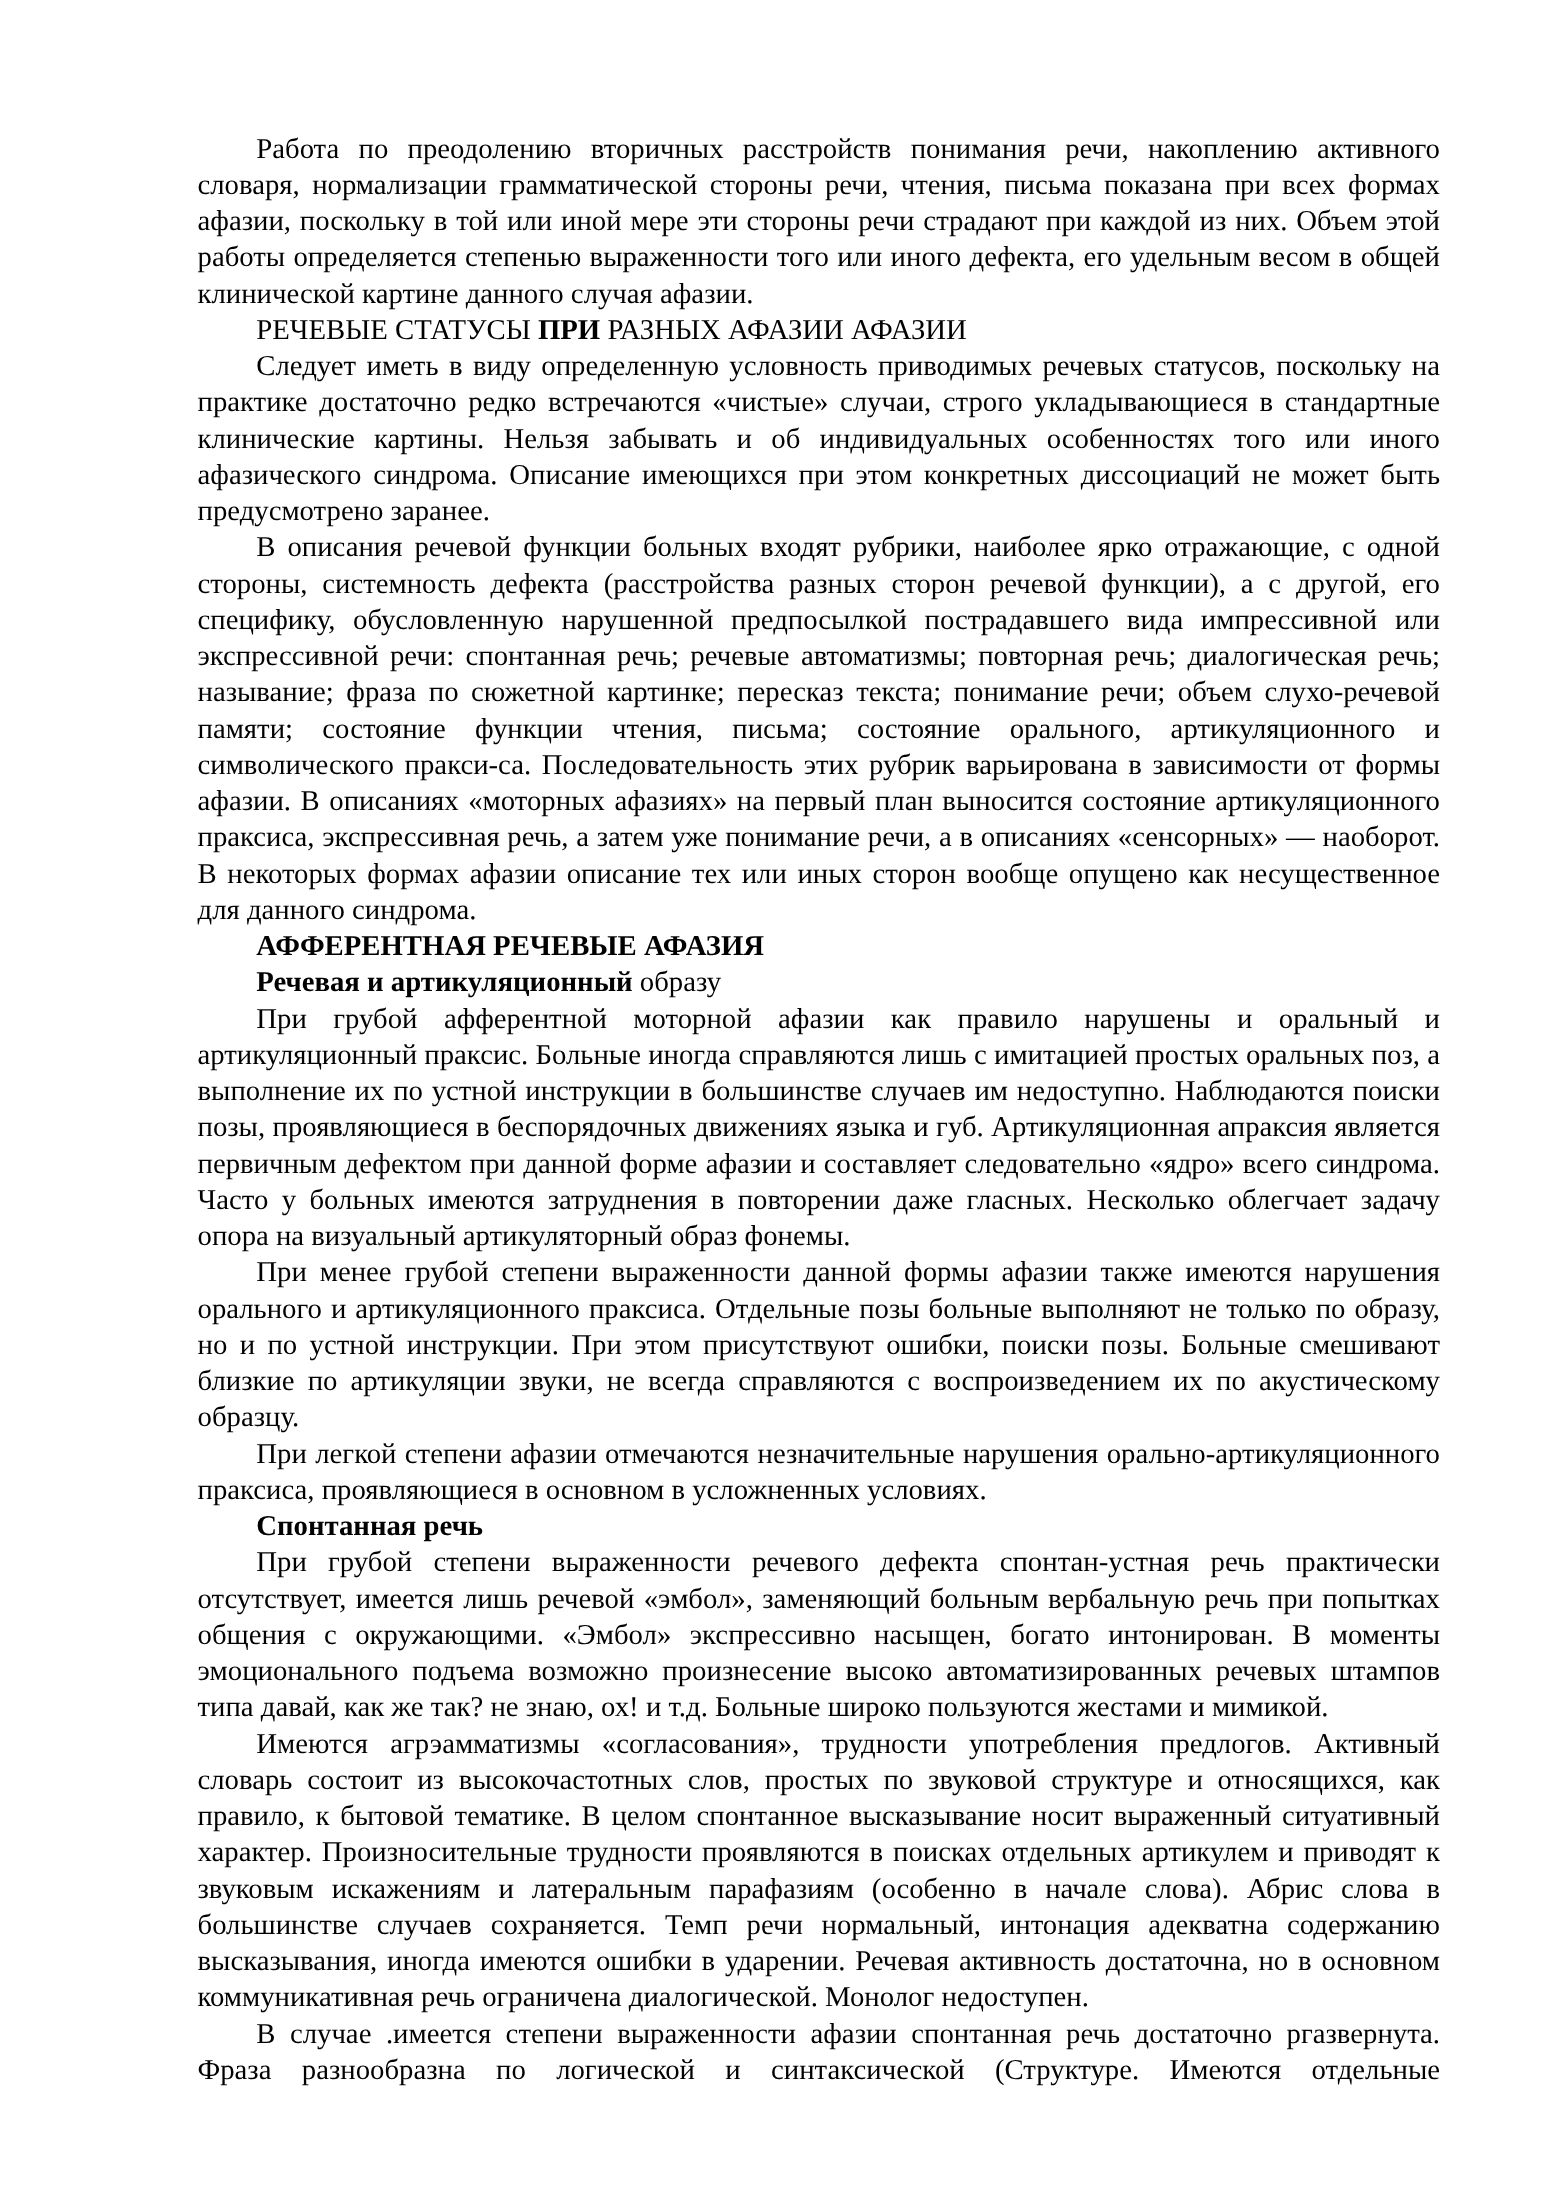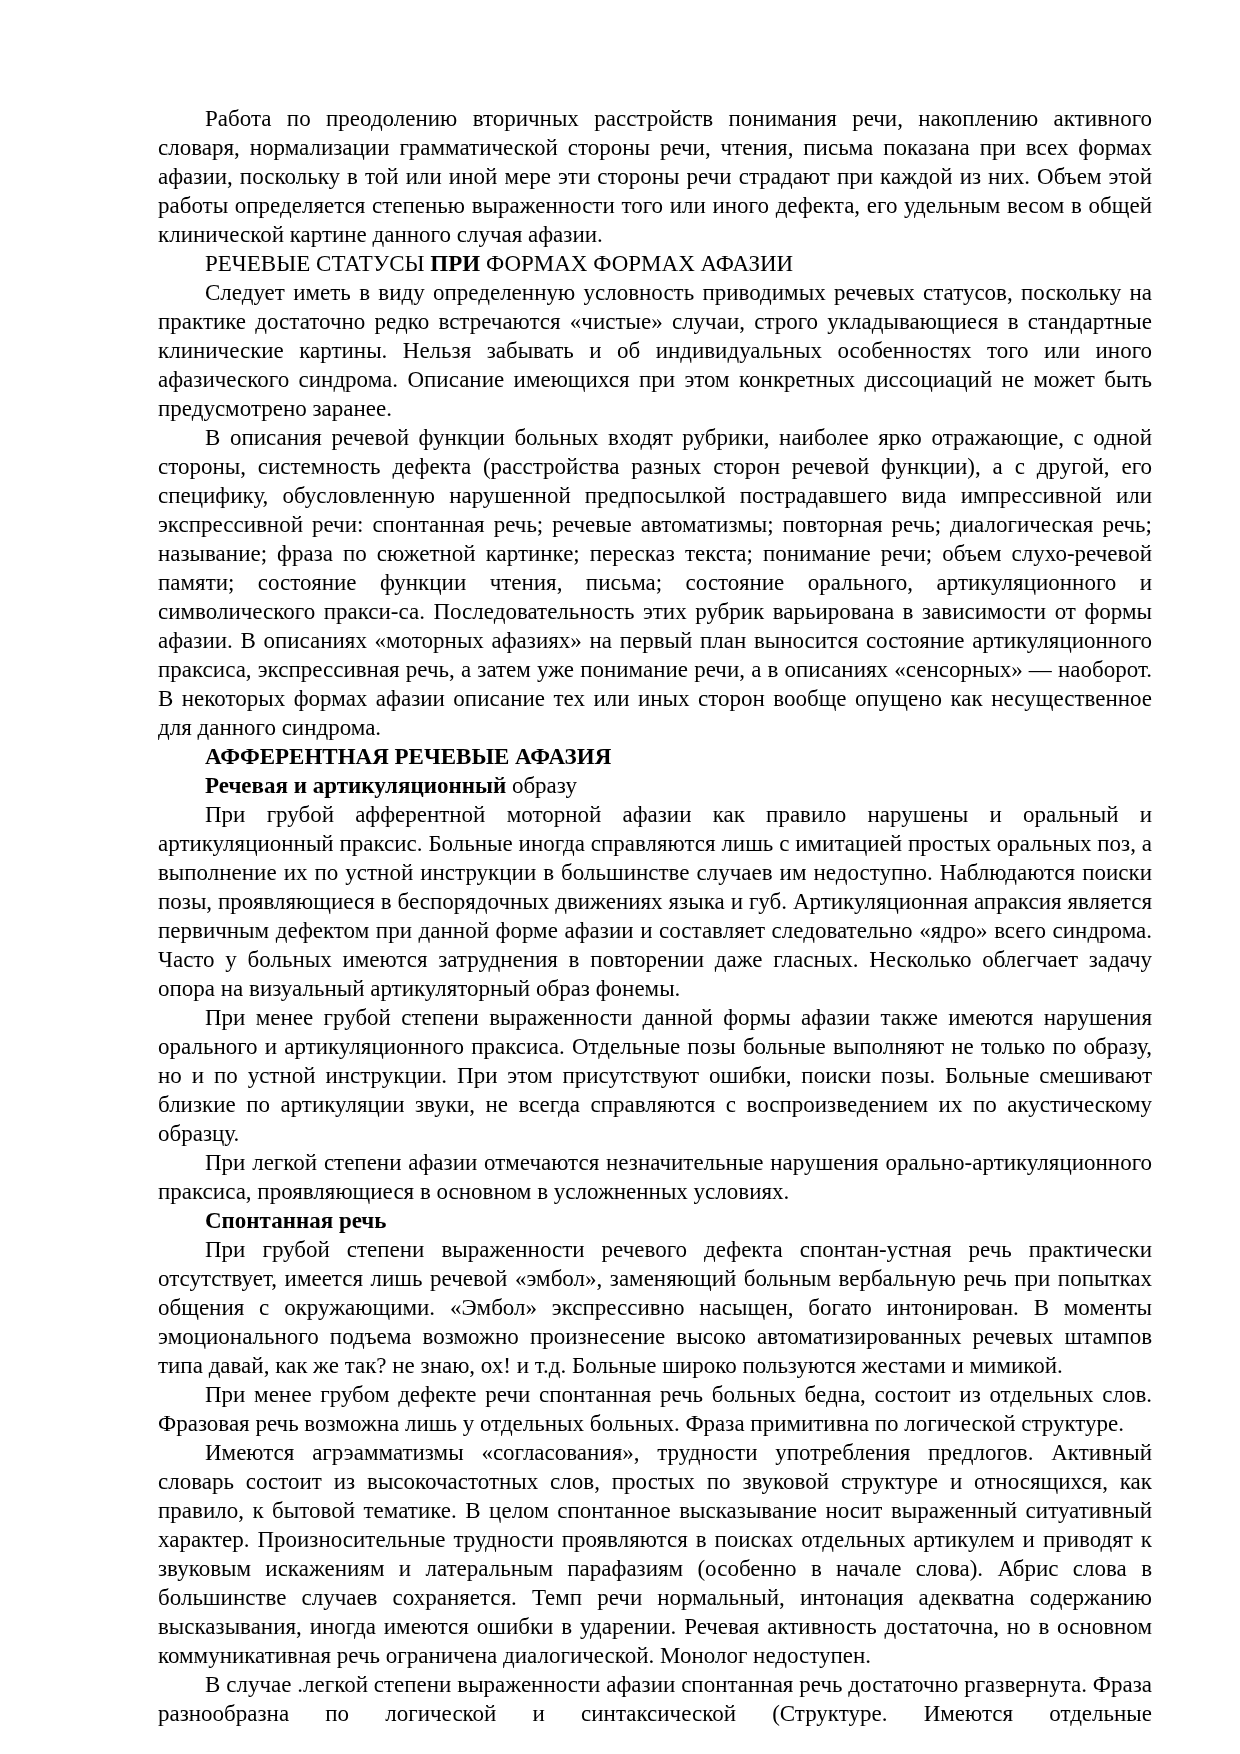--- a/index.html
+++ b/index.html
@@ -29,27 +29,26 @@
   .run-normal { font-style: normal; font-weight: normal; }
   .run-bold   { font-weight: bold; }
   .run-italic { }
 </style>
 </head>
 <body>
 
 <div class="page">
   <main>
       <p class="para indent"><span class="run-normal">Работа по преодолению вторичных расстройств понимания речи, накоплению активного словаря, нормализации грамматической стороны речи, чтения, письма показана при всех формах афазии, поскольку в той или иной мере эти стороны речи страдают при каждой из них. Объем этой работы определяется степенью выраженности того или иного дефекта, его удельным весом в общей клинической картине данного случая афазии.</span></p>
-      <p class="para indent"><span class="run-normal">РЕЧЕВЫЕ СТАТУСЫ </span><span class="run-bold">ПРИ</span><span class="run-normal"> ФОРМАХ ФОРМАХ АФАЗИИ</span></p>
+      <p class="para indent"><span class="run-normal">РЕЧЕВЫЕ СТАТУСЫ </span><span class="run-bold">ПРИ</span><span class="run-normal"> РАЗНЫХ АФАЗИИ АФАЗИИ</span></p>
       <p class="para indent"><span class="run-normal">Следует иметь в виду определенную условность приводимых речевых статусов, поскольку на практике достаточно редко встречаются «чистые» случаи, строго укладывающиеся в стандартные клинические картины. Нельзя забывать и об индивидуальных особенностях того или иного афазического синдрома. Описание имеющихся при этом </span><span class="run-italic">конкретных</span><span class="run-normal"> диссоциаций не может быть предусмотрено заранее.</span></p>
       <p class="para indent"><span class="run-normal">В описания речевой функции больных входят рубрики, наиболее ярко отражающие, с одной стороны, </span><span class="run-italic">системность</span><span class="run-normal"> дефекта (расстройства разных сторон речевой функции), а с другой, его </span><span class="run-italic">специфику,</span><span class="run-normal"> обусловленную нарушенной предпосылкой пострадавшего вида импрессивной или экспрессивной речи: спонтанная речь; речевые автоматизмы; повторная речь; диалогическая речь; называние; фраза по сюжетной картинке; пересказ текста; понимание речи; объем слухо-речевой памяти; состояние функции чтения, письма; состояние орального, артикуляционного и символического пракси-са. Последовательность этих рубрик варьирована в зависимости от формы афазии. В описаниях «моторных афазиях» на первый план выносится состояние артикуляционного праксиса, экспрессивная речь, а затем уже понимание речи, а в описаниях «сенсорных» — наоборот. В некоторых формах афазии описание тех или иных сторон вообще опущено как несущественное для данного синдрома.</span></p>
       <p class="para indent"><span class="run-bold">АФФЕРЕНТНАЯ РЕЧЕВЫЕ АФАЗИЯ</span></p>
       <p class="para indent"><span class="run-bold">Речевая и артикуляционный</span><span class="run-normal"> образу</span></p>
       <p class="para indent"><span class="run-normal">При </span><span class="run-italic">грубой афферентной</span><span class="run-normal"> моторной афазии как правило нарушены и оральный и артикуляционный праксис. Больные иногда справляются лишь с </span><span class="run-italic">имитацией</span><span class="run-normal"> простых оральных поз, а выполнение их по устной инструкции в большинстве случаев им недоступно. Наблюдаются поиски позы, проявляющиеся в беспорядочных движениях языка и губ. Артикуляционная апраксия является </span><span class="run-italic">первичным дефектом</span><span class="run-normal"> при данной форме афазии и составляет следовательно «ядро» всего синдрома. Часто у больных имеются затруднения в повторении даже гласных. Несколько облегчает задачу опора на визуальный артикуляторный образ фонемы.</span></p>
       <p class="para indent"><span class="run-normal">При </span><span class="run-italic">менее грубой</span><span class="run-normal"> степени выраженности данной формы афазии также имеются нарушения орального и артикуляционного праксиса. Отдельные позы больные выполняют не только по образу, но и по устной инструкции. При этом присутствуют ошибки, поиски позы. Больные смешивают близкие по артикуляции звуки, не всегда справляются с воспроизведением их по акустическому образцу.</span></p>
       <p class="para indent"><span class="run-normal">При </span><span class="run-italic">легкой</span><span class="run-normal"> степени афазии отмечаются незначительные нарушения орально-артикуляционного праксиса, проявляющиеся в основном в усложненных условиях.</span></p>
       <p class="para indent"><span class="run-bold">Спонтанная речь</span></p>
       <p class="para indent"><span class="run-normal">При </span><span class="run-italic">грубой</span><span class="run-normal"> степени выраженности речевого дефекта спонтан-устная речь практически отсутствует, имеется лишь речевой «эмбол», заменяющий больным вербальную речь при попытках общения с окружающими. «Эмбол» экспрессивно насыщен, богато интонирован. В моменты эмоционального подъема возможно произнесение высоко автоматизированных речевых штампов типа </span><span class="run-italic">давай, как же так? не знаю, ох!</span><span class="run-normal"> и т.д. Больные широко пользуются жестами и мимикой.</span></p>
-      <p class="para indent"><span class="run-normal">При </span><span class="run-italic">менее грубом</span><span class="run-normal"> дефекте речи спонтанная речь больных бедна, состоит из отдельных слов. Фразовая речь возможна лишь у отдельных больных. Фраза примитивна по логической структуре.</span></p>
       <p class="para indent"><span class="run-normal">Имеются агрэамматизмы «согласования», трудности употребления предлогов. Активный словарь состоит из высокочастотных слов, простых по звуковой структуре и относящихся, как правило, к бытовой тематике. В целом спонтанное высказывание носит выраженный ситуативный характер. Произносительные трудности проявляются в поисках отдельных артикулем и приводят к звуковым искажениям и латеральным парафазиям (особенно в начале слова). Абрис слова в большинстве случаев сохраняется. Темп речи нормальный, интонация адекватна содержанию высказывания, иногда имеются ошибки в ударении. Речевая активность достаточна, но в основном коммуникативная речь ограничена диалогической. Монолог недоступен.</span></p>
-      <p class="para indent justify-last"><span class="run-normal">В случае </span><span class="run-italic">.легкой</span><span class="run-normal"> степени выраженности афазии спонтанная речь достаточно ргазвернута. Фраза разнообразна по логической и синтаксической (Структуре. Имеются отдельные</span></p>
+      <p class="para indent justify-last"><span class="run-normal">В случае </span><span class="run-italic">.имеется</span><span class="run-normal"> степени выраженности афазии спонтанная речь достаточно ргазвернута. Фраза разнообразна по логической и синтаксической (Структуре. Имеются отдельные</span></p>
     </main>
 </div>
 
 </body></html>

